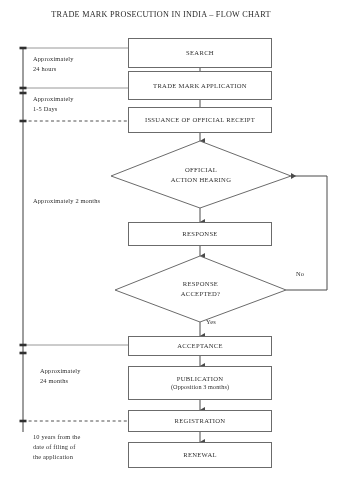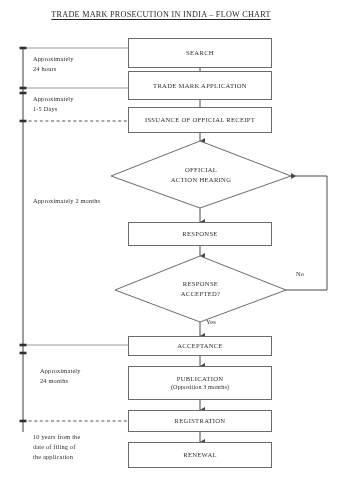--- a/index.html
+++ b/index.html
@@ -19,21 +19,20 @@
   }
   #chart-title {
     position: absolute;
     left: 0;
     top: 10px;
     width: 322px;
     text-align: center;
     font-size: 8.2px;
     letter-spacing: 0.25px;
     color: #2a2a2a;
-    text-decoration: underline;
     text-underline-offset: 2px;
     white-space: nowrap;
   }
   .proc-box {
     position: absolute;
     box-sizing: border-box;
     border: 1px solid #6b6b6b;
     background: #ffffff;
     display: flex;
     flex-direction: column;

